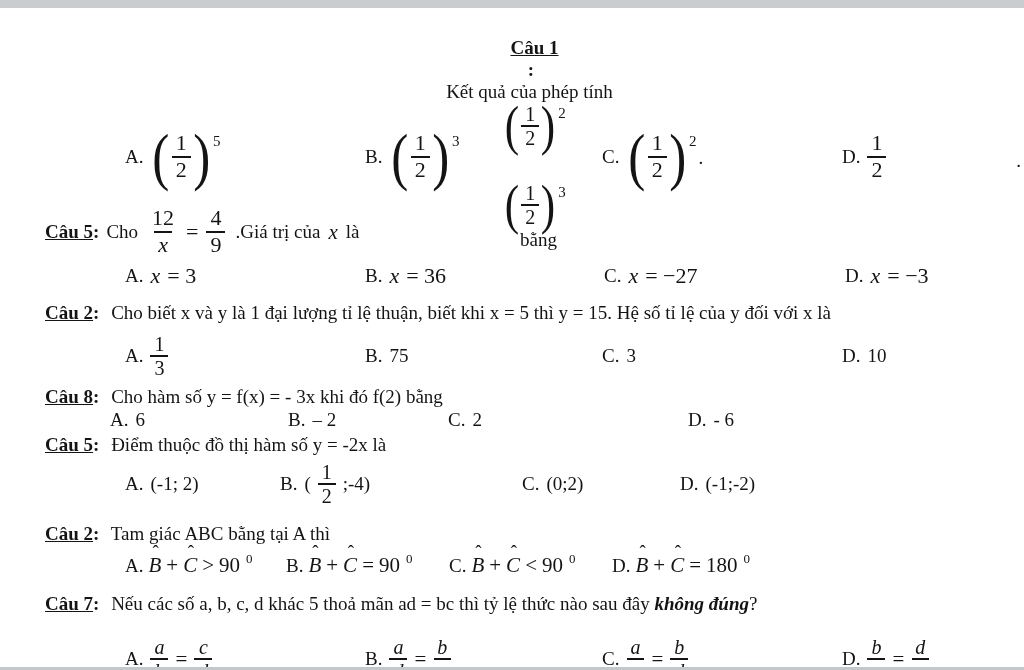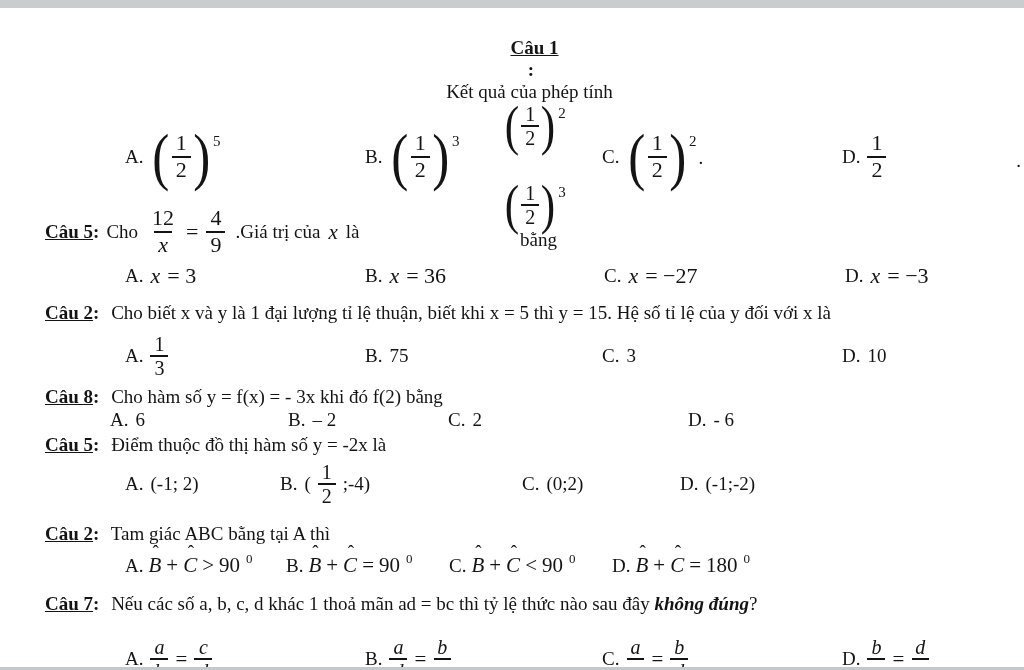--- a/index.html
+++ b/index.html
@@ -344,21 +344,21 @@
       <span class="hatwrap"><span class="hatmark">ˆ</span><span class="mi">C</span></span>
       <span>=</span>
       <span>180</span>
       <span class="degsup">0</span>
     </span>
   </div>
 </div>
 
 <div class="qline l-q7">
   <span class="qlabel">Câu 7</span><span class="qcolon">:</span>
-  <span>Nếu các số a, b, c, d khác 1 thoả mãn ad = bc thì tỷ lệ thức nào sau đây</span>
+  <span>Nếu các số a, b, c, d khác 5 thoả mãn ad = bc thì tỷ lệ thức nào sau đây</span>
   <span class="emph">không đúng</span><span>?</span>
 </div>
 
 <div class="optrow r7">
   <div class="opt">
     <span class="okey">A.</span>
     <span class="frac f-20">
         <span class="fnum mi">a</span>
         <span class="fden mi">b</span>
       </span>

